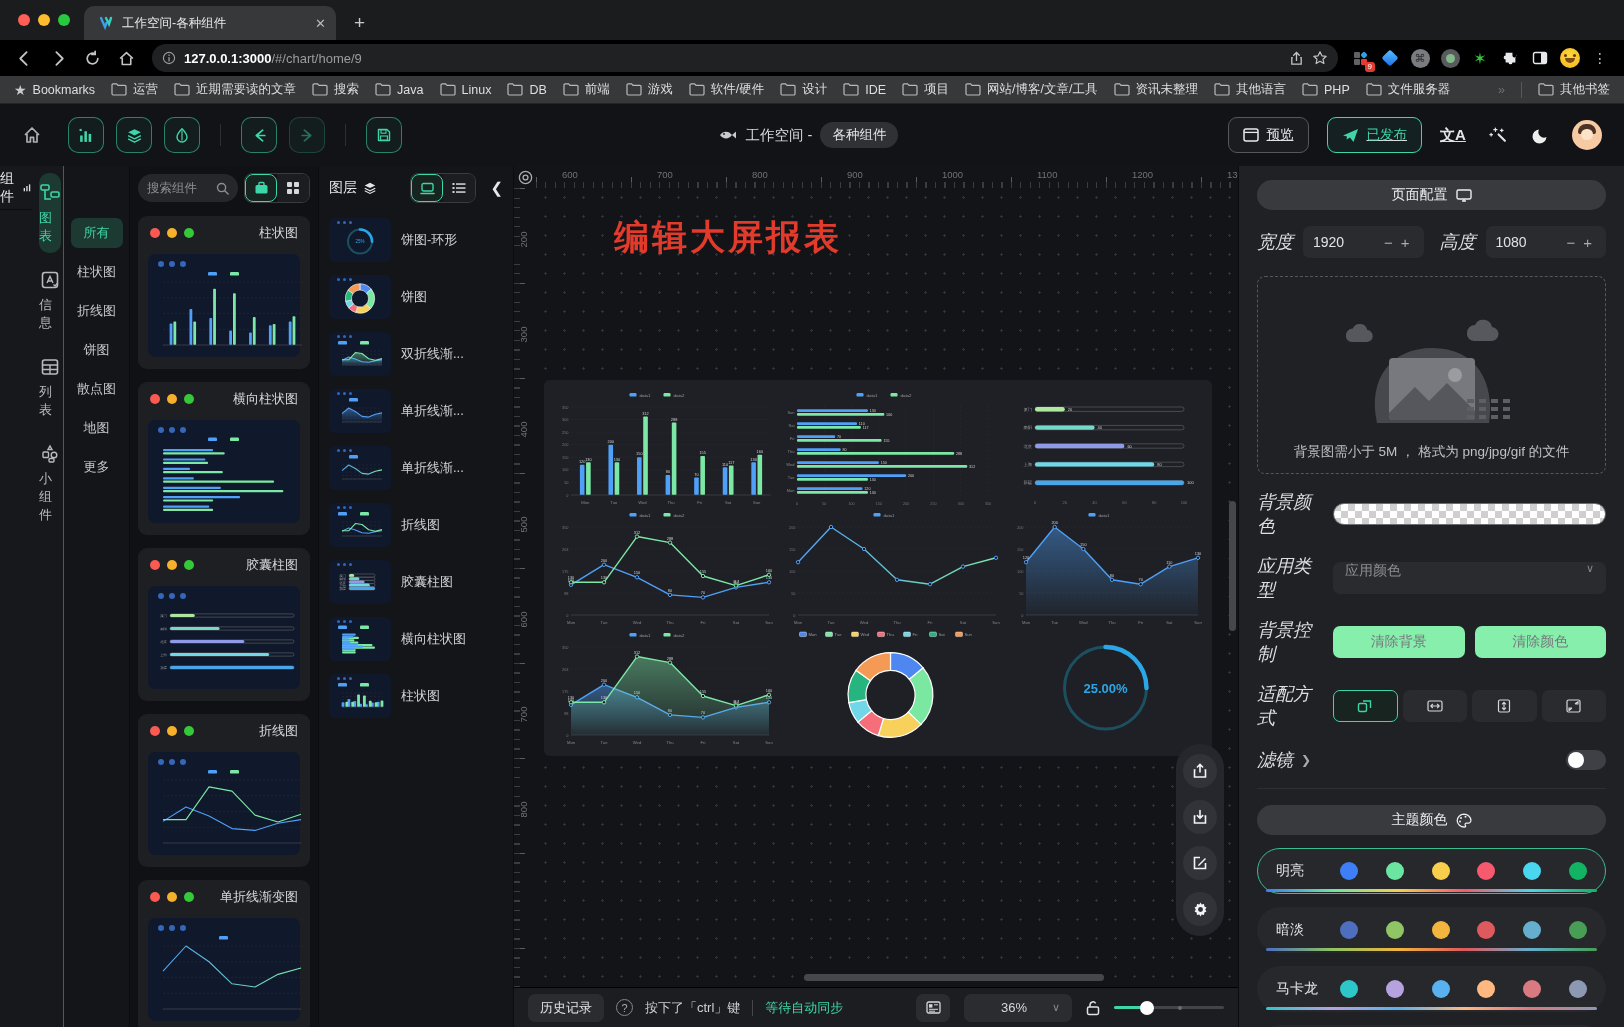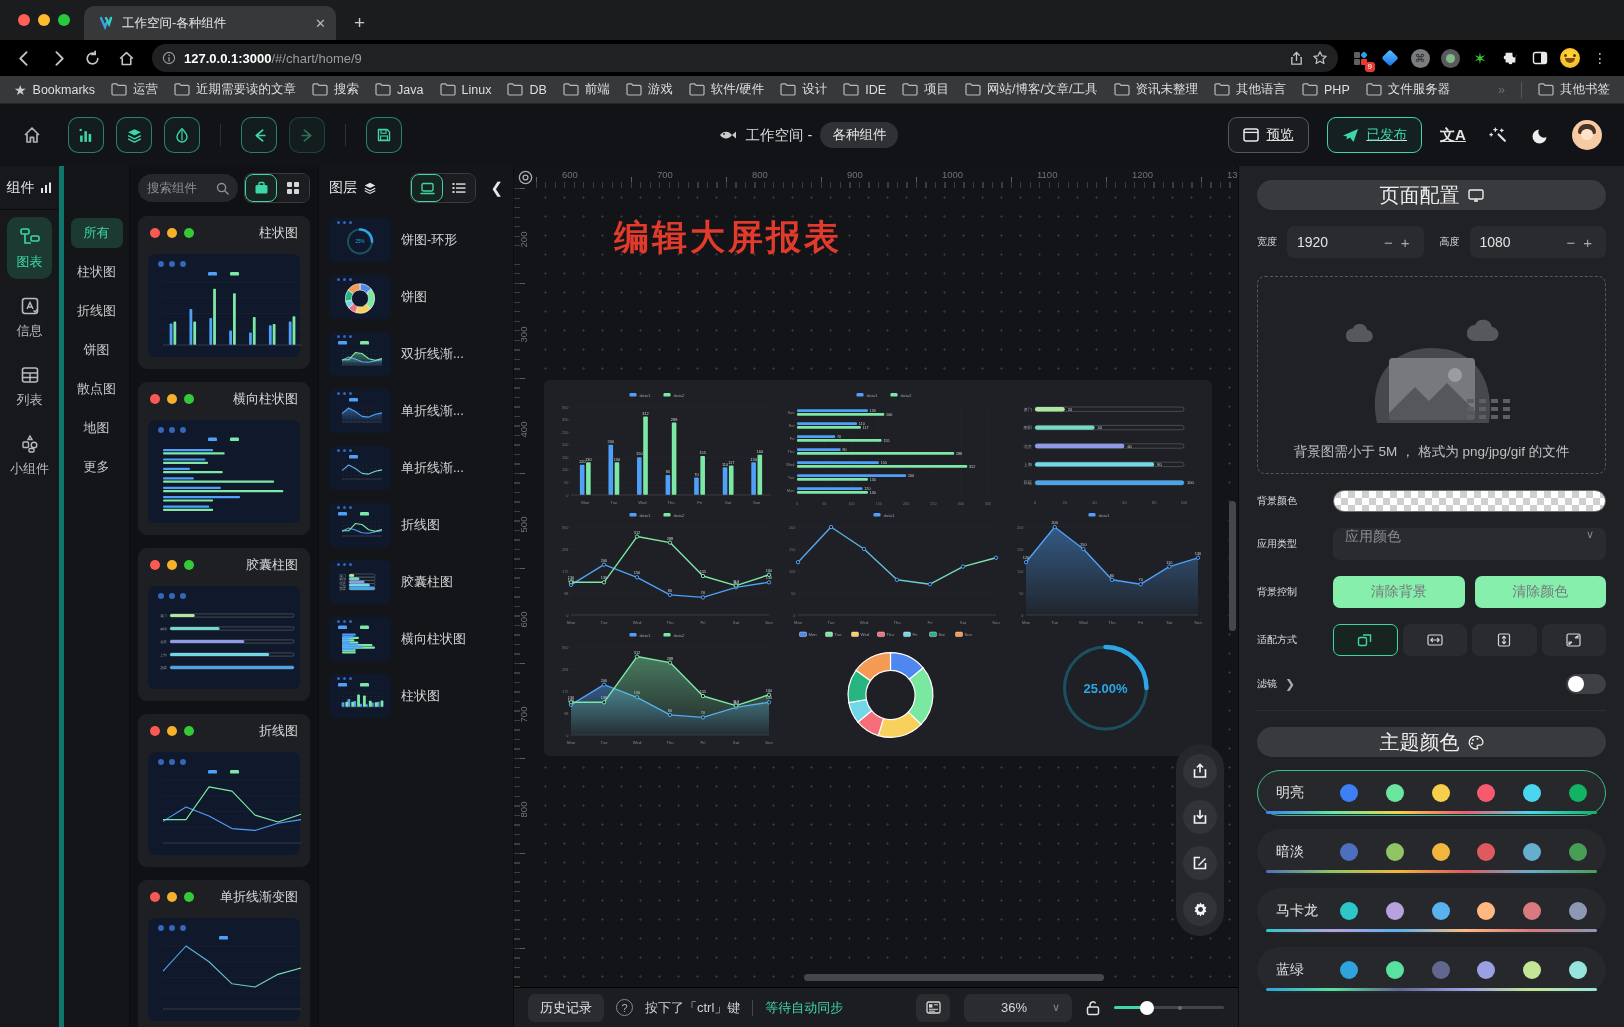--- a/index.html
+++ b/index.html
@@ -56,21 +56,21 @@
   .tb-right{margin-left:auto;display:flex;align-items:center;gap:18px;z-index:2;text-decoration:underline;}
   .btn-preview{height:36px;border:1px solid #55575b;border-radius:9px;background:#1b1c20;color:#e8e9eb;font-size:13.5px;display:flex;align-items:center;gap:8px;padding:0 14px;}
   .btn-publish{height:36px;border:1px solid #3ed6a8;border-radius:9px;background:rgba(62,214,168,.07);color:#3ed6a8;font-size:13.5px;display:flex;align-items:center;gap:8px;padding:0 14px;}
   .tool-ic{color:#e3e4e6;font-size:15px;display:flex;align-items:center;justify-content:center;width:26px;}
   .avatar-user{width:30px;height:30px;border-radius:50%;background:#f6cba4;position:relative;overflow:hidden;}
   .avatar-user:before{content:"";position:absolute;left:6px;top:4px;width:18px;height:10px;border-radius:8px 8px 2px 2px;background:#4a3226;}
   .avatar-user:after{content:"";position:absolute;left:9px;top:9px;width:12px;height:11px;border-radius:6px;background:#fde3c8;}
 
   
   .main{flex:1;display:flex;min-height:0;}
-  .rail{width:64px;background:#17181c;border-right:5px solid #0f766e;display:flex;flex-direction:column;flex:none;}
+  .rail{width:64px;background:#17181c;border-right:1px solid #0f766e;display:flex;flex:none;}
   .rail-head{height:44px;display:flex;align-items:center;justify-content:center;gap:5px;color:#e3e4e6;font-size:14px;border-bottom:1px solid #0b0c0e;}
   .rail-item{margin:7px 7px 0 7px;border-radius:10px;padding:10px 0 8px;display:flex;flex-direction:column;align-items:center;gap:6px;color:#b9babd;font-size:13px;}
   .rail-item.active{background:#1c3a31;color:#3ed6a8;}
   .cats{width:66px;background:#141519;border-right:1px solid #0b0c0e;padding-top:52px;display:flex;flex-direction:column;align-items:center;gap:9px;flex:none;}
   .cat{width:52px;height:30px;border-radius:7px;display:flex;align-items:center;justify-content:center;font-size:13px;color:#c7c8ca;}
   .cat.active{background:#1c3a31;color:#3ed6a8;}
   .cards-col{width:188px;background:#101114;flex:none;display:flex;flex-direction:column;min-height:0;}
   .cards-head{height:44px;display:flex;align-items:center;gap:6px;padding:0 8px;flex:none;}
   .search-box{flex:1;height:28px;background:#26272b;border-radius:14px;display:flex;align-items:center;padding:0 9px;gap:4px;color:#8d8f93;font-size:12.5px;}
   .search-box span{flex:1}
@@ -130,23 +130,23 @@
   .zoom-pill i{color:#85878b;font-style:normal;font-size:11px;}
   .lock-ic{color:#e2e3e5;}
   .slider{width:110px;height:14px;position:relative;display:flex;align-items:center;}
   .slider .track{position:absolute;left:0;right:0;height:3px;border-radius:2px;background:#43444a;}
   .slider .fill{position:absolute;left:0;width:30%;height:3px;border-radius:2px;background:#3ed6a8;}
   .slider .tick{position:absolute;left:58%;width:4px;height:4px;border-radius:50%;background:#6a6c70;top:5px;}
   .slider .knob{position:absolute;left:30%;width:14px;height:14px;border-radius:50%;background:#fff;transform:translateX(-50%);}
 
   
   .rpanel{width:386px;background:#202125;border-left:1px solid #0b0c0e;flex:none;padding:14px 18px 0;overflow:hidden;font-size:14px;}
-  .rp-header{height:30px;background:#393a3e;border-radius:15px;display:flex;align-items:center;justify-content:center;gap:8px;color:#ededef;font-size:20px;}
+  .rp-header{height:30px;background:#393a3e;border-radius:15px;display:flex;align-items:center;justify-content:center;gap:8px;color:#ededef;font-size:14px;}
   .rp-row{display:flex;align-items:center;gap:10px;margin-top:16px;}
-  .rp-label{color:#dddee0;flex:none;font-size:10px;}
+  .rp-label{color:#dddee0;flex:none;font-size:18px;font-style:italic;}
   .stepper{flex:1;height:32px;background:#2a2b2f;border-radius:7px;display:flex;align-items:center;padding:0 10px;color:#e2e3e5;font-size:14px;}
   .stepper b{font-weight:400;flex:1;}
   .stepper i{font-style:normal;color:#a9abae;padding:0 4px;font-size:15px;}
   .upload-box{margin-top:18px;border:1px dashed #55575b;border-radius:8px;height:198px;display:flex;flex-direction:column;align-items:center;justify-content:flex-end;padding-bottom:12px;position:relative;overflow:hidden;}
   .upload-hint{font-size:13.5px;color:#bfc0c2;}
   .checker{flex:1;height:22px;border-radius:11px;background:repeating-conic-gradient(#ffffff 0% 25%,#cfcfcf 0% 50%) 0 0/14px 14px;border:1px solid #6a6c70;}
   .select{flex:1;height:32px;background:#2a2b2f;border-radius:7px;display:flex;padding:0 12px;color:#8d8f93;font-size:14px;}
   .select b{font-weight:400;flex:1;}
   .select i{font-style:normal;color:#85878b;font-size:11px;}
   .ghost-btn{flex:1;height:32px;background:#86efac;border-radius:7px;display:flex;align-items:center;justify-content:center;color:#77797d;font-size:14px;}

